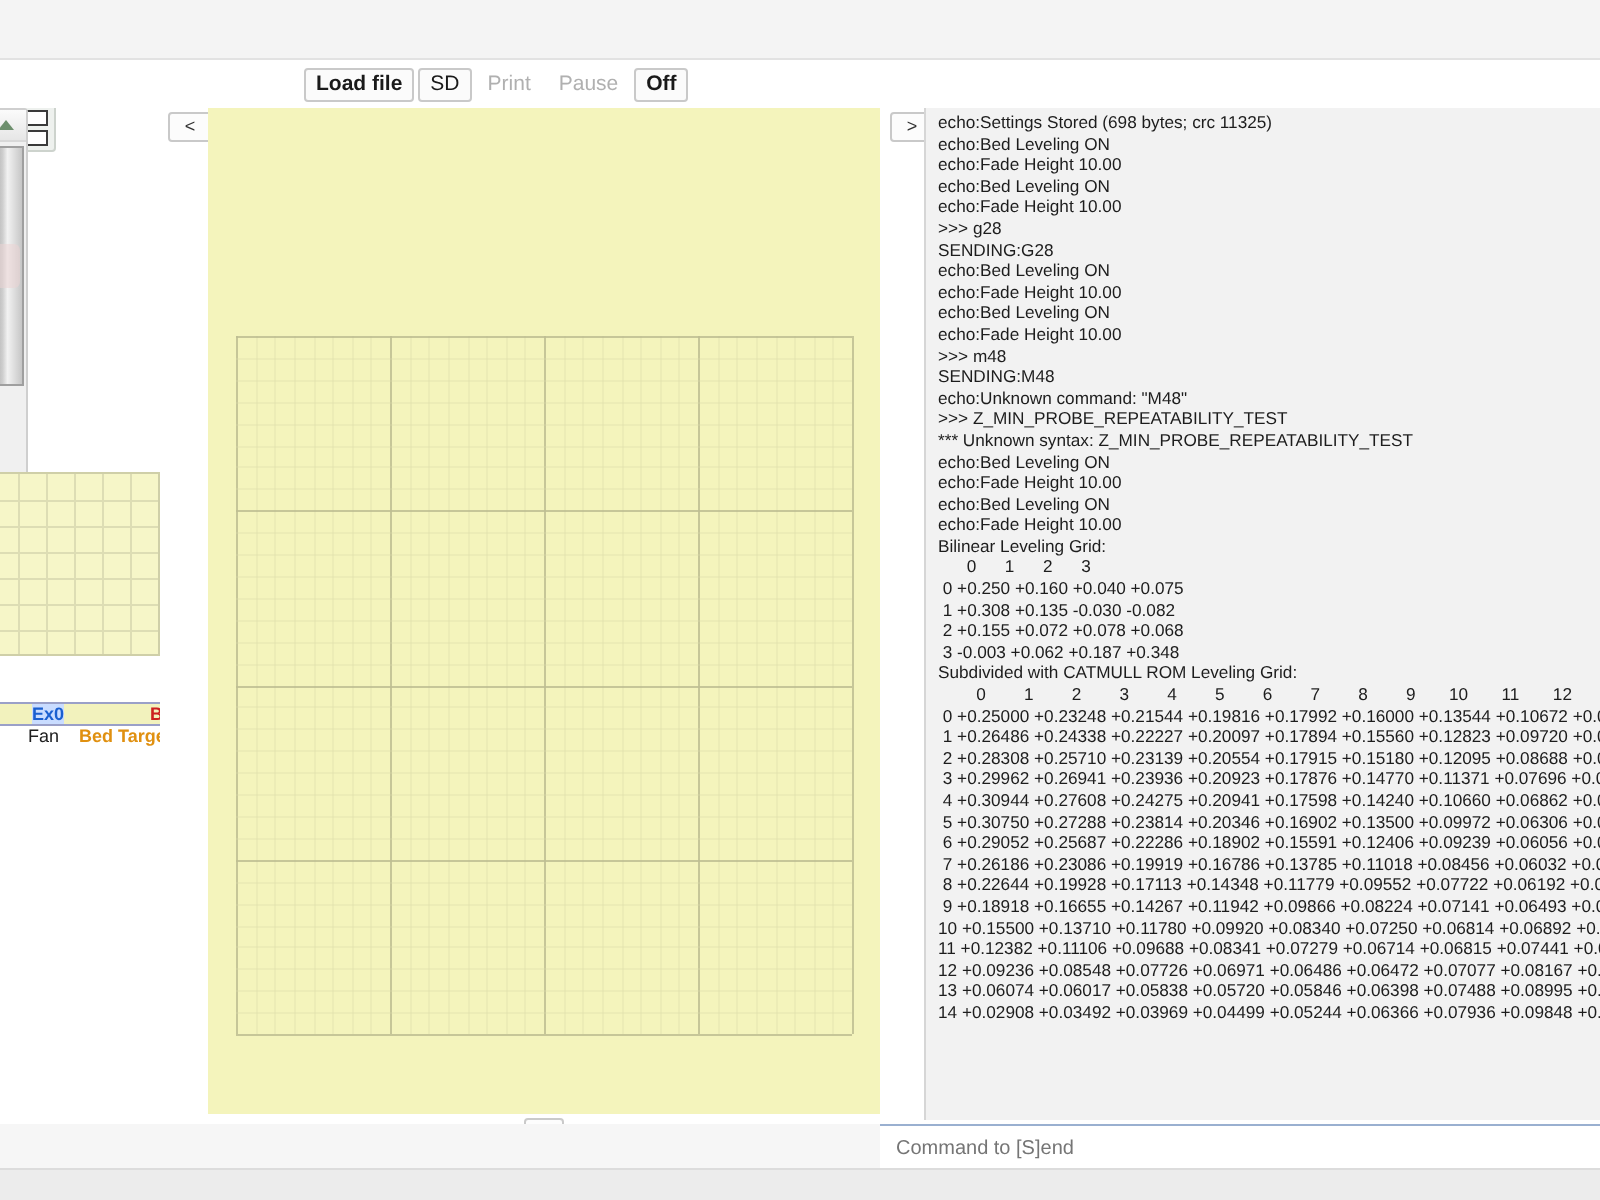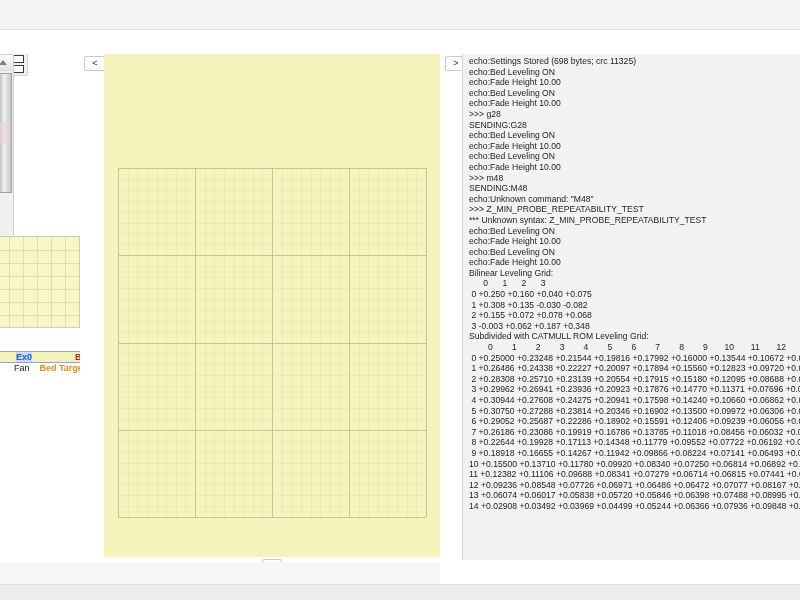--- a/index.html
+++ b/index.html
@@ -200,20 +200,27 @@
     background: #f6f6f6;
   }
 </style>
 </head>
 <body>
 
 <div id="app">
 
   <div class="topbar"></div>
 
+  <div class="toolbar">
+    <div class="tbtn bold">Load file</div>
+    <div class="tbtn">SD</div>
+    <div class="tbtn disabled">Print</div>
+    <div class="tbtn disabled">Pause</div>
+    <div class="tbtn bold">Off</div>
+  </div>
 
   <div class="left-pane">
 
     <div class="mini-toggle">
       <i class="a"></i>
       <i class="b"></i>
     </div>
 
     <div class="vscroll">
       <div class="arrow up"></div>
@@ -318,15 +325,16 @@
 
   <div class="bottom-strip"></div>
 
   <div class="right-pane">
     <div class="collapse-r">&gt;</div>
     <div class="console">
       <div class="console-log" id="consolelog"><span class="ln">echo:Settings Stored (698 bytes; crc 11325)</span><span class="ln">echo:Bed Leveling ON</span><span class="ln">echo:Fade Height 10.00</span><span class="ln">echo:Bed Leveling ON</span><span class="ln">echo:Fade Height 10.00</span><span class="ln">&gt;&gt;&gt; g28</span><span class="ln">SENDING:G28</span><span class="ln">echo:Bed Leveling ON</span><span class="ln">echo:Fade Height 10.00</span><span class="ln">echo:Bed Leveling ON</span><span class="ln">echo:Fade Height 10.00</span><span class="ln">&gt;&gt;&gt; m48</span><span class="ln">SENDING:M48</span><span class="ln">echo:Unknown command: "M48"</span><span class="ln">&gt;&gt;&gt; Z_MIN_PROBE_REPEATABILITY_TEST</span><span class="ln">*** Unknown syntax: Z_MIN_PROBE_REPEATABILITY_TEST</span><span class="ln">echo:Bed Leveling ON</span><span class="ln">echo:Fade Height 10.00</span><span class="ln">echo:Bed Leveling ON</span><span class="ln">echo:Fade Height 10.00</span><span class="ln">Bilinear Leveling Grid:</span><span class="ln">      0      1      2      3</span><span class="ln"> 0 +0.250 +0.160 +0.040 +0.075</span><span class="ln"> 1 +0.308 +0.135 -0.030 -0.082</span><span class="ln"> 2 +0.155 +0.072 +0.078 +0.068</span><span class="ln"> 3 -0.003 +0.062 +0.187 +0.348</span><span class="ln">Subdivided with CATMULL ROM Leveling Grid:</span><span class="ln">        0        1        2        3        4        5        6        7        8        9       10       11       12       13       14       15</span><span class="ln"> 0 +0.25000 +0.23248 +0.21544 +0.19816 +0.17992 +0.16000 +0.13544 +0.10672 +0.07828 +0.05408 +0.03600 +0.02504 +0.02156 +0.02468 +0.03284 +0.04450</span><span class="ln"> 1 +0.26486 +0.24338 +0.22227 +0.20097 +0.17894 +0.15560 +0.12823 +0.09720 +0.06660 +0.04043 +0.02100 +0.00925 +0.00566 +0.00928 +0.01860 +0.03188</span><span class="ln"> 2 +0.28308 +0.25710 +0.23139 +0.20554 +0.17915 +0.15180 +0.12095 +0.08688 +0.05340 +0.02426 +0.00220 -0.01118 -0.01514 -0.01092 -0.00045 +0.01466</span><span class="ln"> 3 +0.29962 +0.26941 +0.23936 +0.20923 +0.17876 +0.14770 +0.11371 +0.07696 +0.04095 +0.00921 -0.01475 -0.02935 -0.03359 -0.02877 -0.01679 +0.00036</span><span class="ln"> 4 +0.30944 +0.27608 +0.24275 +0.20941 +0.17598 +0.14240 +0.10660 +0.06862 +0.03157 -0.00140 -0.02620 -0.04116 -0.04545 -0.04034 -0.02764 -0.00942</span><span class="ln"> 5 +0.30750 +0.27288 +0.23814 +0.20346 +0.16902 +0.13500 +0.09972 +0.06306 +0.02754 -0.00432 -0.02850 -0.04323 -0.04758 -0.04259 -0.03009 -0.01206</span><span class="ln"> 6 +0.29052 +0.25687 +0.22286 +0.18902 +0.15591 +0.12406 +0.09239 +0.06056 +0.03015 +0.00285 -0.01920 -0.03268 -0.03678 -0.03216 -0.02053 -0.00372</span><span class="ln"> 7 +0.26186 +0.23086 +0.19919 +0.16786 +0.13785 +0.11018 +0.08456 +0.06032 +0.03788 +0.01772 +0.00085 -0.01044 -0.01381 -0.00985 +0.00014 +0.01460</span><span class="ln"> 8 +0.22644 +0.19928 +0.17113 +0.14348 +0.11779 +0.09552 +0.07722 +0.06192 +0.04878 +0.03713 +0.02700 +0.01894 +0.01442 +0.01498 +0.02226 +0.03802</span><span class="ln"> 9 +0.18918 +0.16655 +0.14267 +0.11942 +0.09866 +0.08224 +0.07141 +0.06493 +0.06093 +0.05778 +0.05460 +0.05160 +0.04994 +0.05126 +0.05746 +0.07058</span><span class="ln">10 +0.15500 +0.13710 +0.11780 +0.09920 +0.08340 +0.07250 +0.06814 +0.06892 +0.07238 +0.07666 +0.08100 +0.08515 +0.08948 +0.09514 +0.10386 +0.11772</span><span class="ln">11 +0.12382 +0.11106 +0.09688 +0.08341 +0.07279 +0.06714 +0.06815 +0.07441 +0.08337 +0.09298 +0.10220 +0.11070 +0.11905 +0.12846 +0.14070 +0.15778</span><span class="ln">12 +0.09236 +0.08548 +0.07726 +0.06971 +0.06486 +0.06472 +0.07077 +0.08167 +0.09520 +0.10932 +0.12300 +0.13585 +0.14835 +0.16178 +0.17778 +0.19842</span><span class="ln">13 +0.06074 +0.06017 +0.05838 +0.05720 +0.05846 +0.06398 +0.07488 +0.08995 +0.10750 +0.12555 +0.14300 +0.15952 +0.17558 +0.19242 +0.21171 +0.23562</span><span class="ln">14 +0.02908 +0.03492 +0.03969 +0.04499 +0.05244 +0.06366 +0.07936 +0.09848 +0.11992 +0.14175 +0.16300 +0.18323 +0.20284 +0.22298 +0.24558 +0.27282</span><span class="ln">15 -0.00250 +0.00954 +0.02062 +0.03218 +0.04566 +0.06250 +0.08310 +0.10650 +0.13210 +0.15900 +0.18400 +0.20776 +0.23066 +0.25384 +0.27962 +0.31022</span></div>
     </div>
   </div>
 
+  <input class="cmdinput" type="text" placeholder="Command to [S]end" style="">
 
   <div class="statusbar"></div>
 </div>
 
 </body></html>

